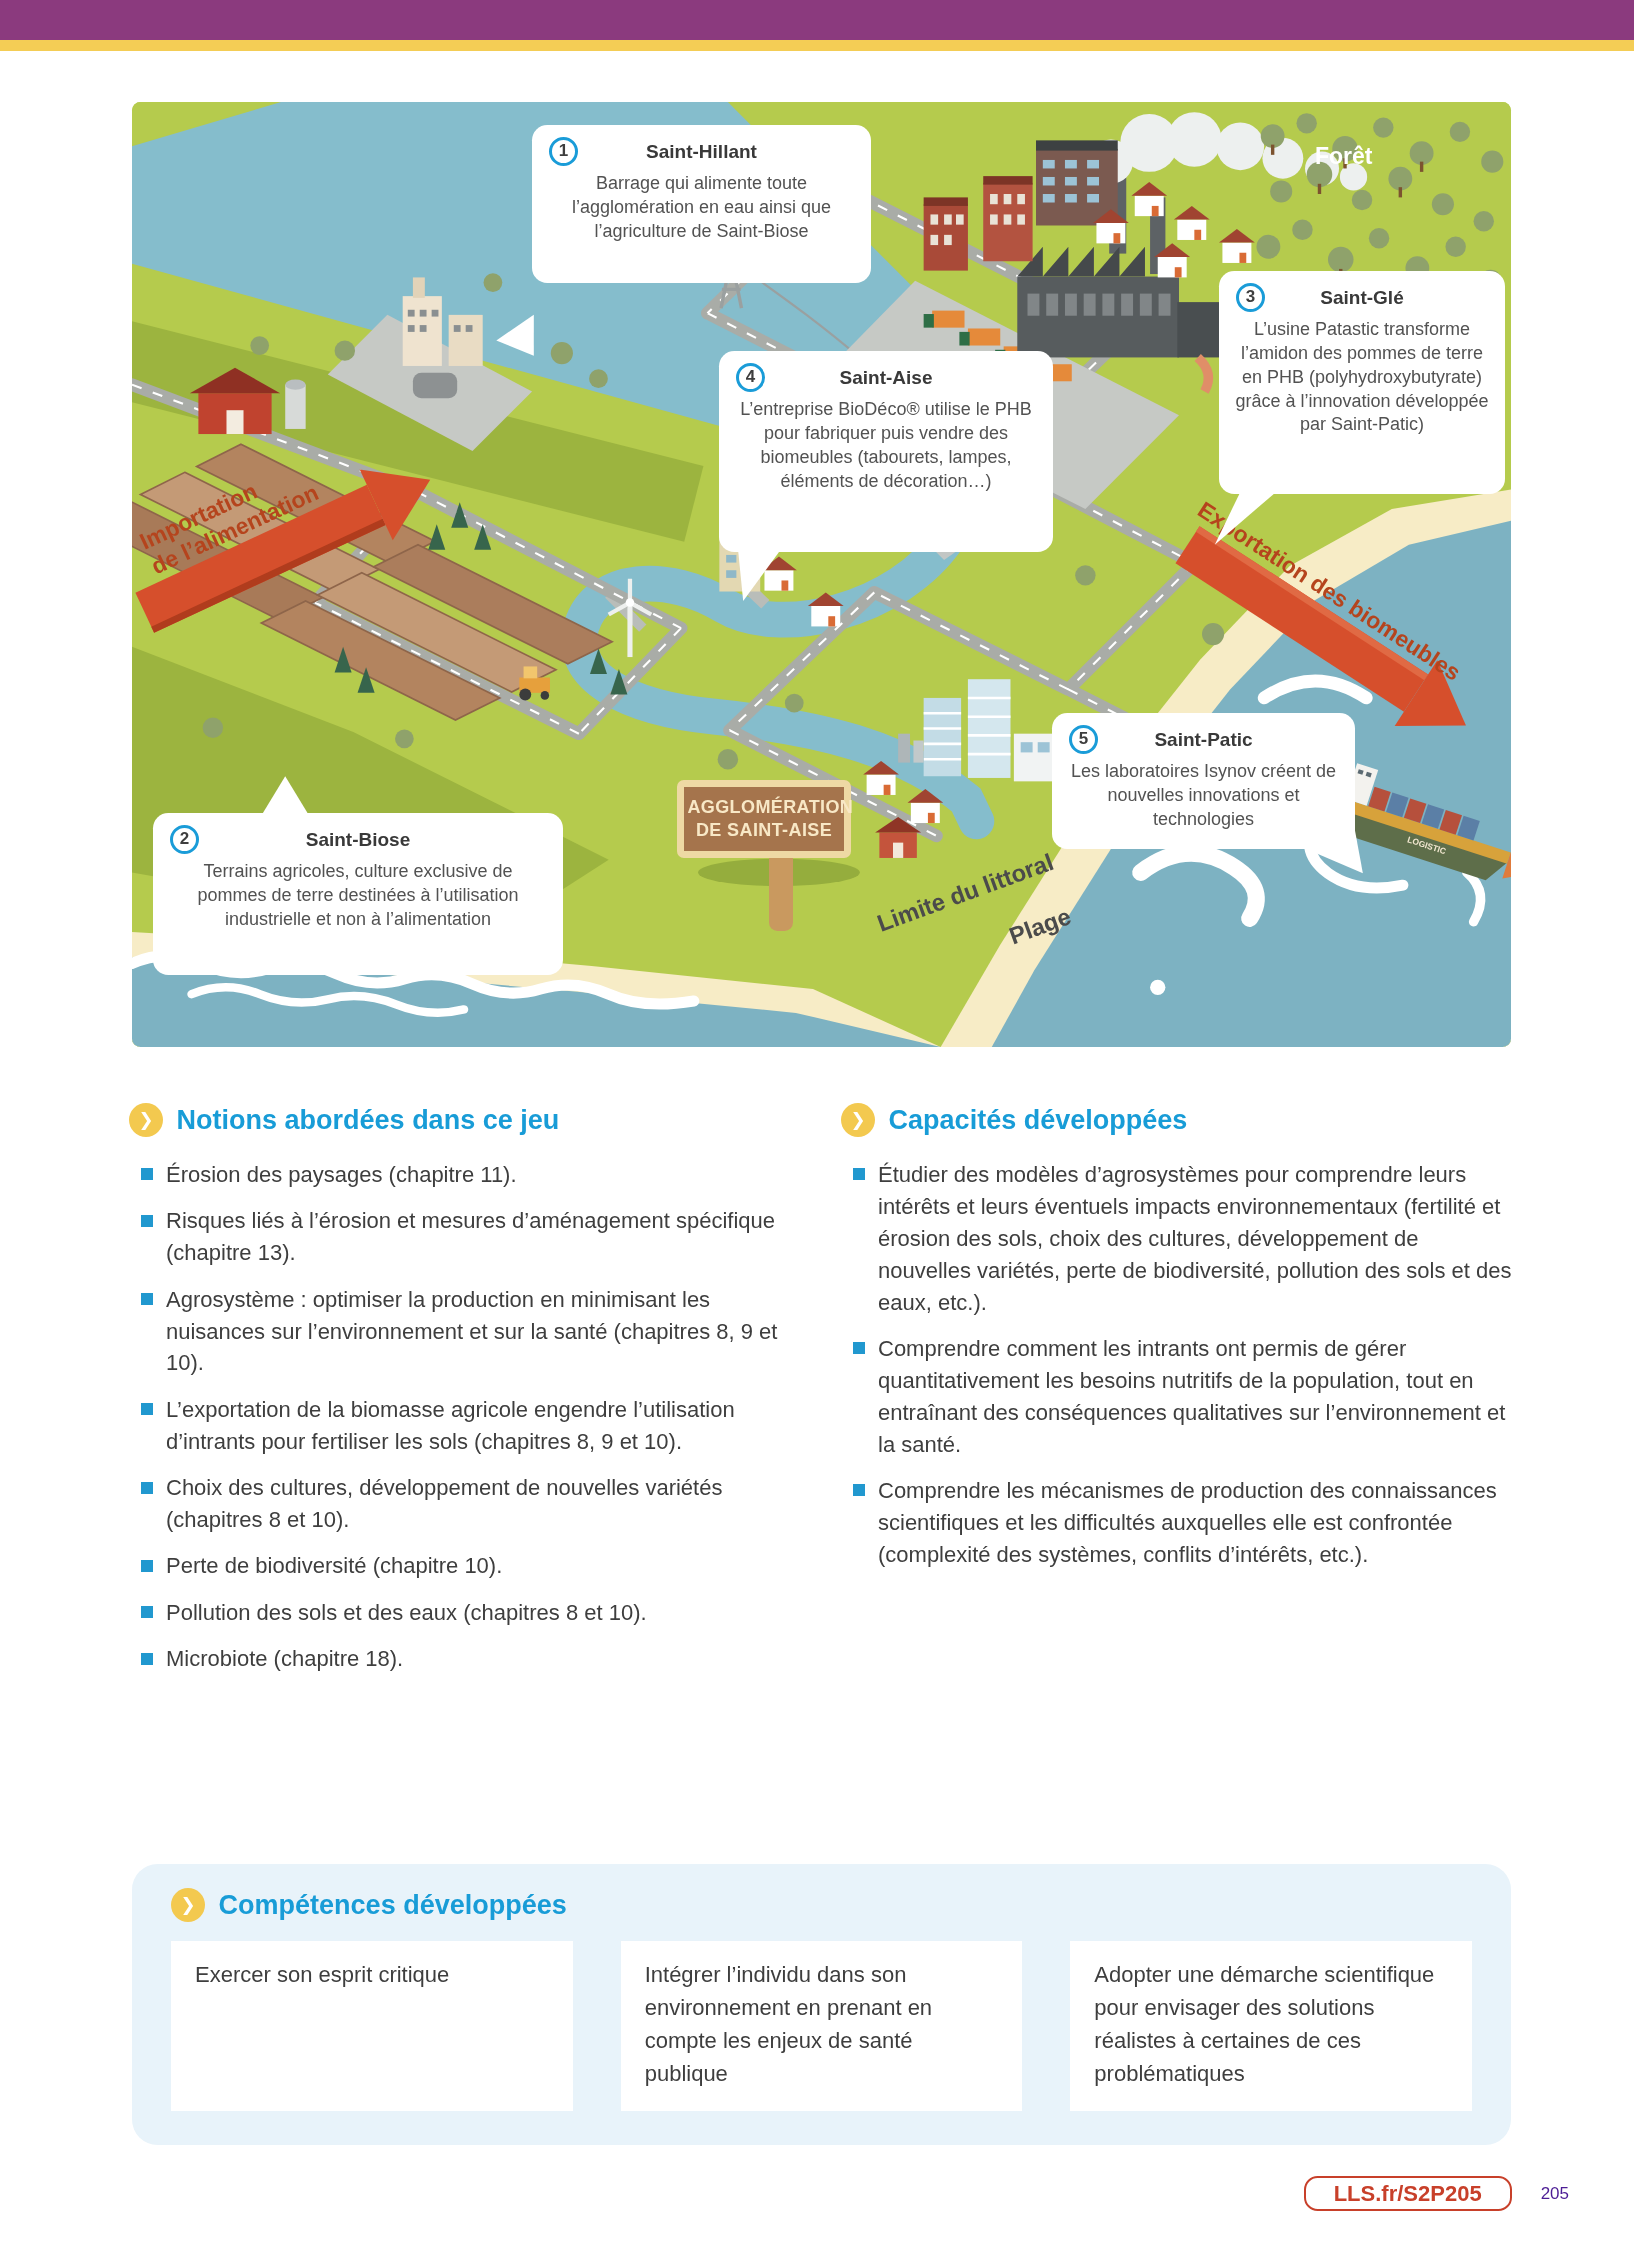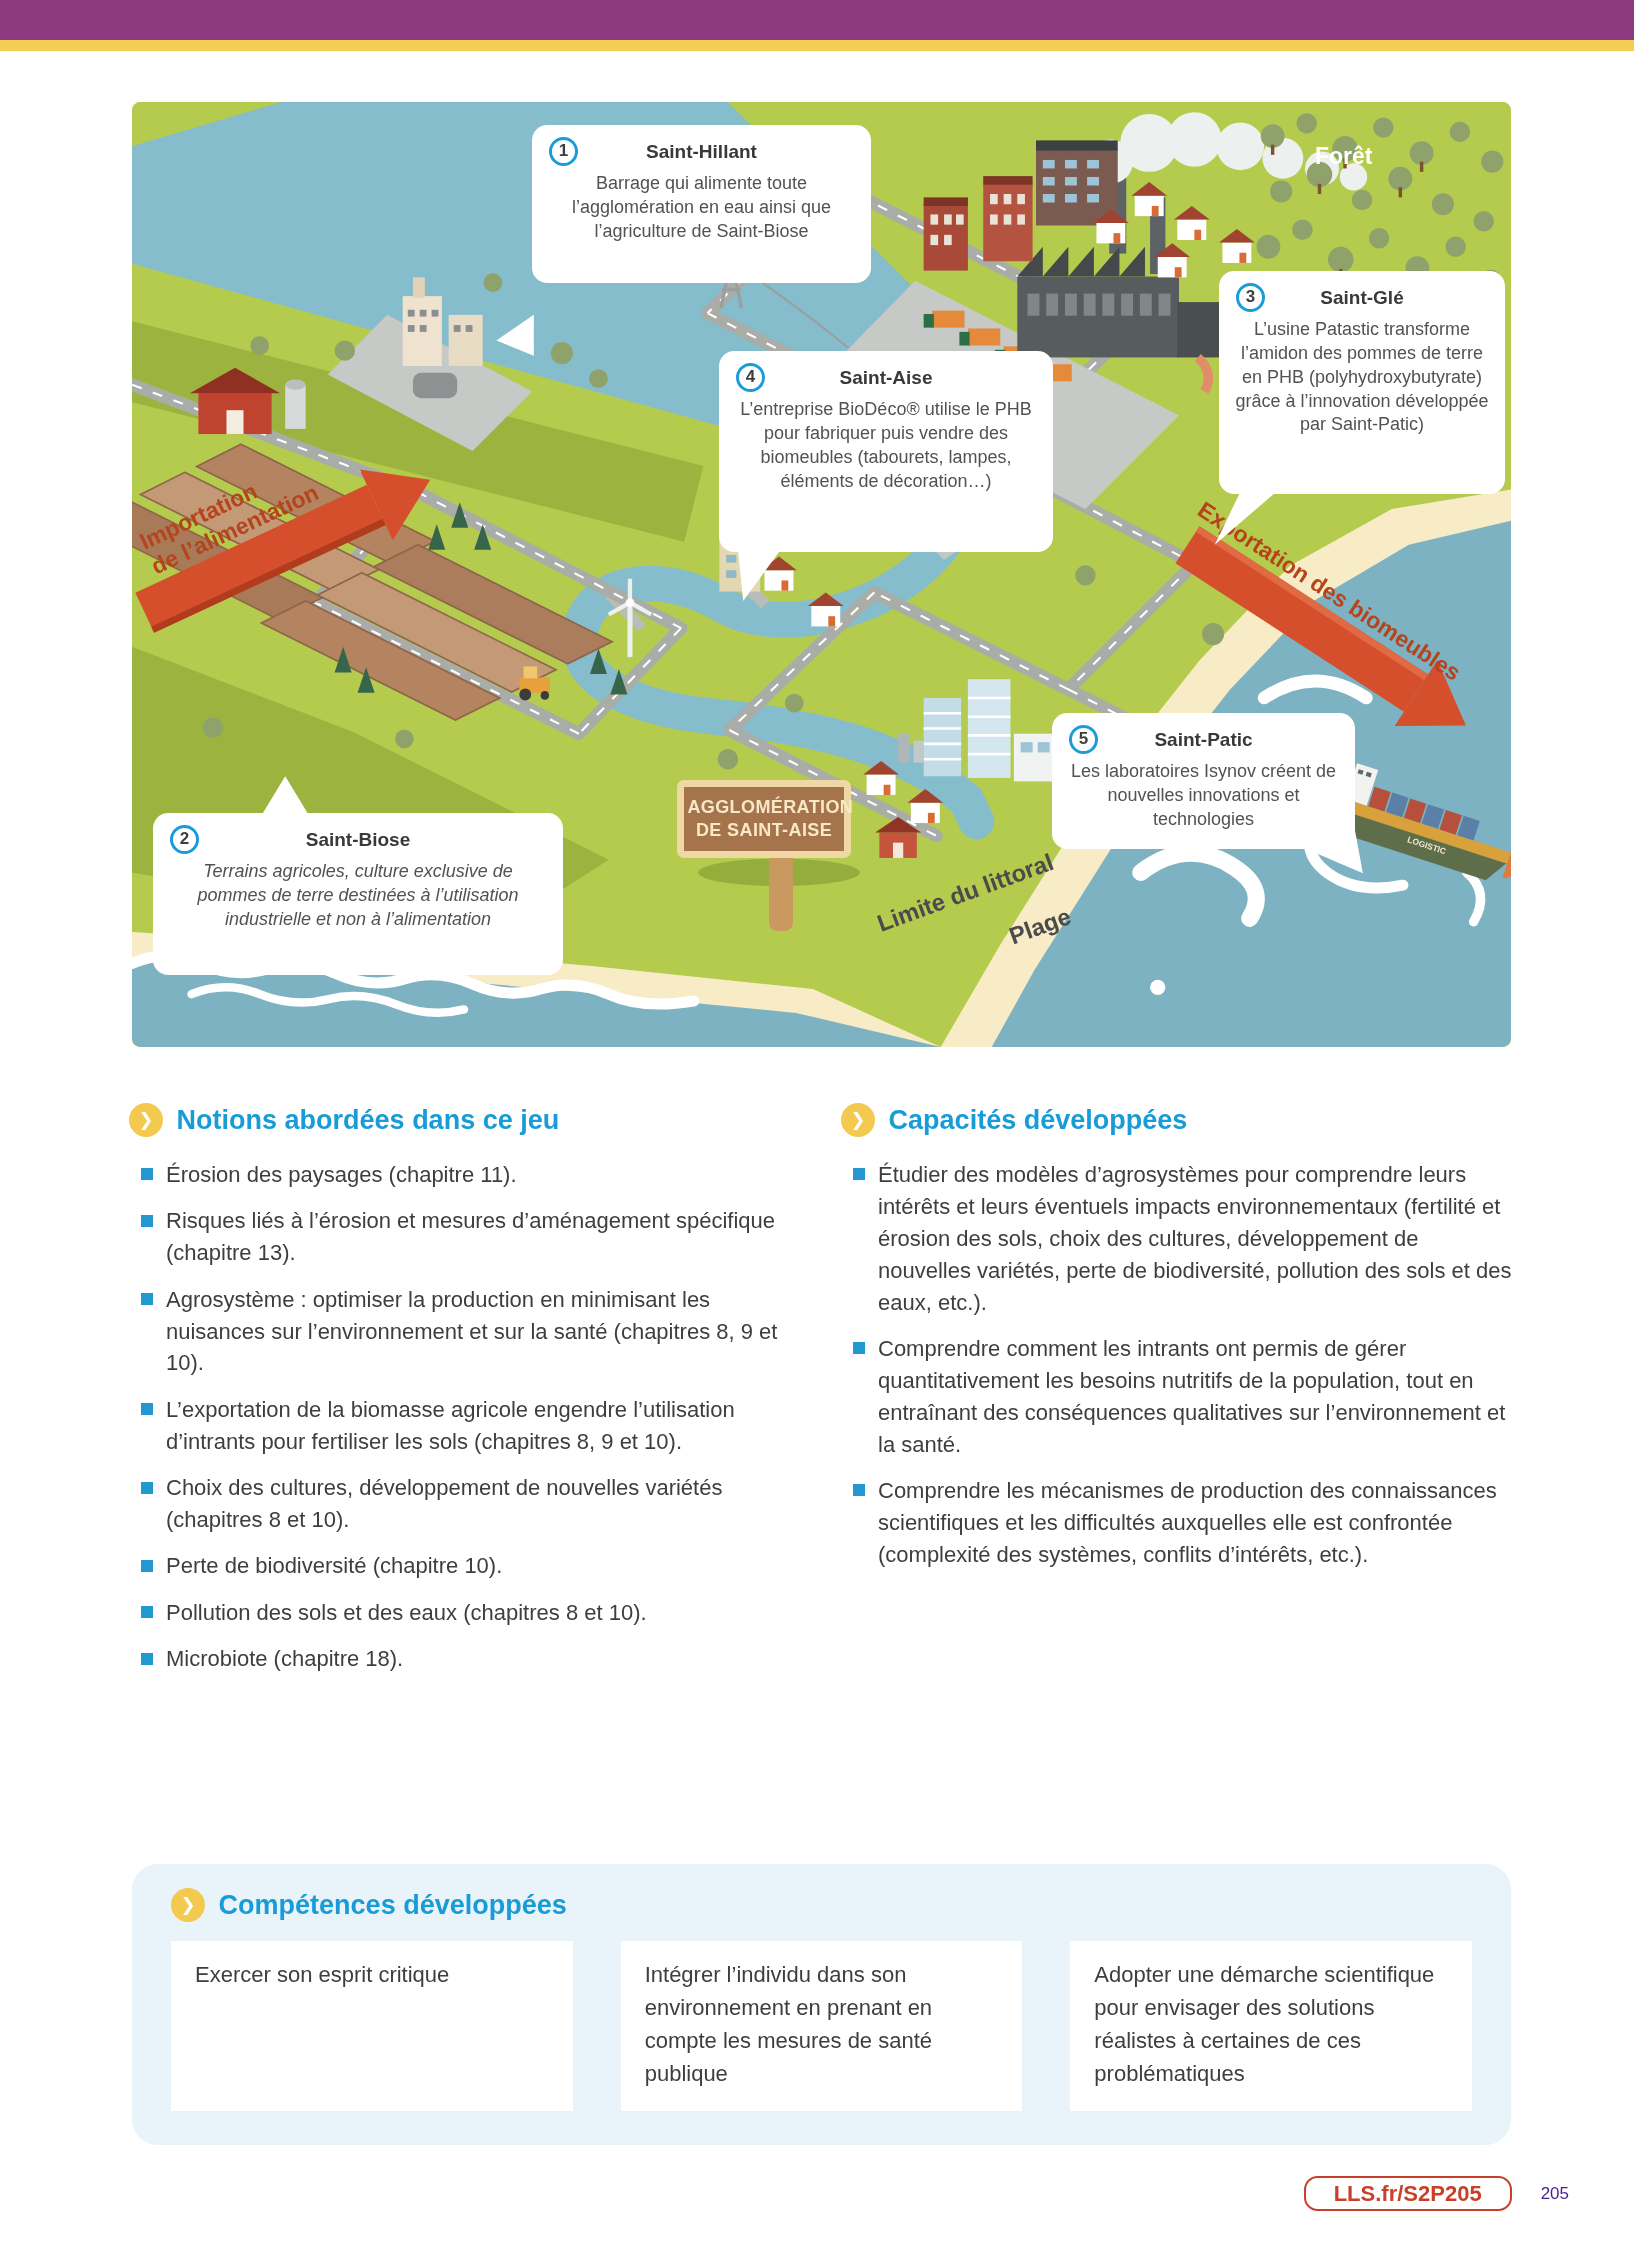--- a/index.html
+++ b/index.html
@@ -12,21 +12,21 @@
   .map{position:absolute;left:132px;top:102px;width:1379px;height:945px;border-radius:8.5px;overflow:hidden;background:#b5cb4d;}
   .map svg{position:absolute;left:0;top:0;}
   .svgl{font-weight:bold;font-family:"Liberation Sans","DejaVu Sans",sans-serif;}
 
   .co{position:absolute;background:#fff;border-radius:15.3px;padding:10.2px 15.3px 12px;box-sizing:border-box;}
   .co-head{position:relative;}
   .co-num{position:absolute;left:1.7px;top:1.7px;width:29px;height:29px;border:3.4px solid #1a9cd8;border-radius:50%;
           display:flex;align-items:center;justify-content:center;font-weight:bold;font-size:17px;color:#3e3e3e;background:#fff;box-sizing:border-box;}
   .co-title{display:block;text-align:center;font-weight:bold;font-size:19px;color:#393939;padding-top:6px;}
   .co-body{margin:8.5px 0 0;font-size:18px;color:#525252;line-height:1.33;text-align:center;}
-  .co-center .co-body{font-style:italic;}
+  .co-center .co-body{}
 
   .sign-board{position:absolute;left:545px;top:678px;width:174px;background:#a5744c;border:7.7px solid #eed9a4;
               border-radius:6.8px;padding:8.5px 3.4px;text-align:center;box-sizing:border-box;}
   .sign-line{display:block;font-size:18px;font-weight:bold;color:#f8e8c6;letter-spacing:0.4px;line-height:1.3;}
   .sign-post{position:absolute;left:637px;top:756px;width:24px;height:73px;background:#c9995f;border-radius:0 0 8.5px 8.5px;}
   .forest-label{position:absolute;left:1183px;top:41px;font-size:23px;font-weight:bold;color:#fff;}
 
   
   .cols{position:absolute;left:129px;top:1103px;width:1383px;display:grid;grid-template-columns:1fr 1fr;column-gap:41px;}
   .sec-head{display:flex;align-items:center;gap:13.6px;margin:0 0 22px 0;}
@@ -574,21 +574,21 @@
     </section>
   </div>
 
   <div class="panel">
     <h2 class="sec-head" style="margin-bottom:0;">
       <span class="sec-icon">❯</span>
       <span class="sec-title">Compétences développées</span>
     </h2>
     <div class="cards">
       <div class="card">Exercer son esprit critique</div>
-      <div class="card">Intégrer l’individu dans son environnement en prenant en compte les mesures de santé publique</div>
+      <div class="card">Intégrer l’individu dans son environnement en prenant en compte les enjeux de santé publique</div>
       <div class="card">Adopter une démarche scientifique pour envisager des solutions réalistes à certaines de ces problématiques</div>
     </div>
   </div>
 
   <div class="footer">
     <span class="badge">LLS.fr/S2P205</span>
     <span class="pagenum">205</span>
   </div>
 </div>
 

